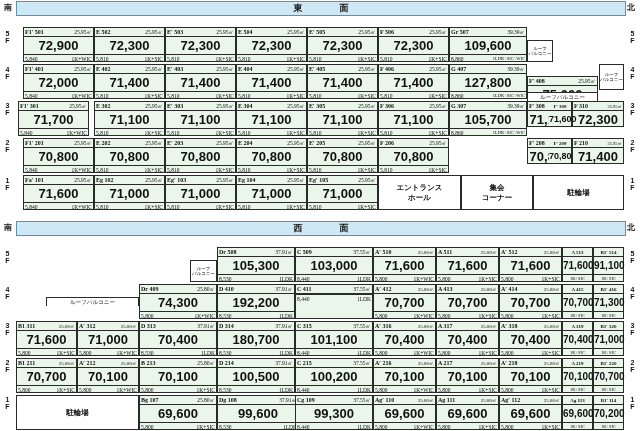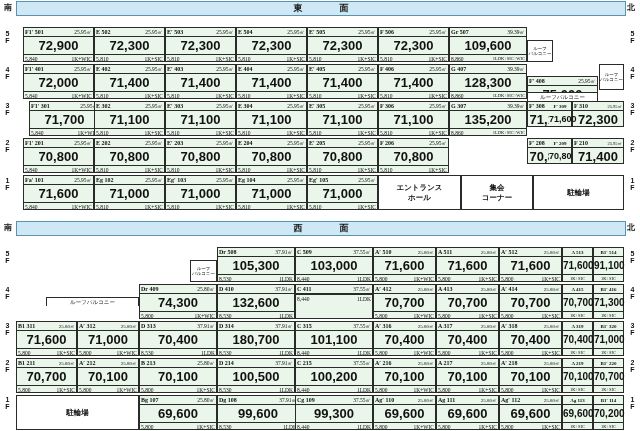--- a/index.html
+++ b/index.html
@@ -241,35 +241,35 @@
     <div class="foot">
         <span>5,810</span>
         <span>1K+SIC</span>
       </div>
   </div>
   <div class="unit" style="left:449px;top:64px;width:78px;height:35px;">
     <div class="hdr">
         <span class="nm">G  407</span>
         <span class="ar">39.39㎡</span>
       </div>
-    <div class="price">128,300</div>
+    <div class="price">127,800</div>
     <div class="foot">
         <span>8,860</span>
         <span style="font-size:4.5px">1LDK+SIC+WIC</span>
       </div>
   </div>
   <div class="unit" style="left:527px;top:76px;width:71px;height:26px;">
     <div class="hdr">
         <span class="nm">F′ 408</span>
         <span class="ar">25.95㎡</span>
       </div>
     <div class="price">75,000</div>
   </div>
 
-  <div class="unit" style="left:29px;top:101px;width:71px;height:35px;">
+  <div class="unit" style="left:18px;top:101px;width:71px;height:35px;">
     <div class="hdr">
         <span class="nm">F1′ 301</span>
         <span class="ar">25.95㎡</span>
       </div>
     <div class="price">71,700</div>
     <div class="foot">
         <span>5,840</span>
         <span>1K+WIC</span>
       </div>
   </div>
@@ -326,21 +326,21 @@
     <div class="foot">
         <span>5,810</span>
         <span>1K+SIC</span>
       </div>
   </div>
   <div class="unit" style="left:449px;top:101px;width:78px;height:35px;">
     <div class="hdr">
         <span class="nm">G  307</span>
         <span class="ar">39.39㎡</span>
       </div>
-    <div class="price">135,200</div>
+    <div class="price">105,700</div>
     <div class="foot">
         <span>8,860</span>
         <span style="font-size:4.5px">1LDK+SIC+WIC</span>
       </div>
   </div>
   <div class="unit" style="left:527px;top:101px;width:45px;height:26px;">
     <div class="hdr">
         <span class="nm">F′ 308</span>
         <span class="ar" style="font-size:4.5px">25.95㎡</span>
       </div>
@@ -739,21 +739,21 @@
     <div class="foot">
         <span>5,800</span>
         <span>1K+WIC</span>
       </div>
   </div>
   <div class="unit" style="left:217px;top:284px;width:78px;height:35px;">
     <div class="hdr">
         <span class="nm">D  410</span>
         <span class="ar">37.91㎡</span>
       </div>
-    <div class="price">132,600</div>
+    <div class="price">192,200</div>
     <div class="foot">
         <span>8,530</span>
         <span>1LDK</span>
       </div>
   </div>
   <div class="unit" style="left:295px;top:284px;width:78px;height:35px;">
     <div class="hdr">
         <span class="nm">C  411</span>
         <span class="ar">37.55㎡</span>
       </div>

